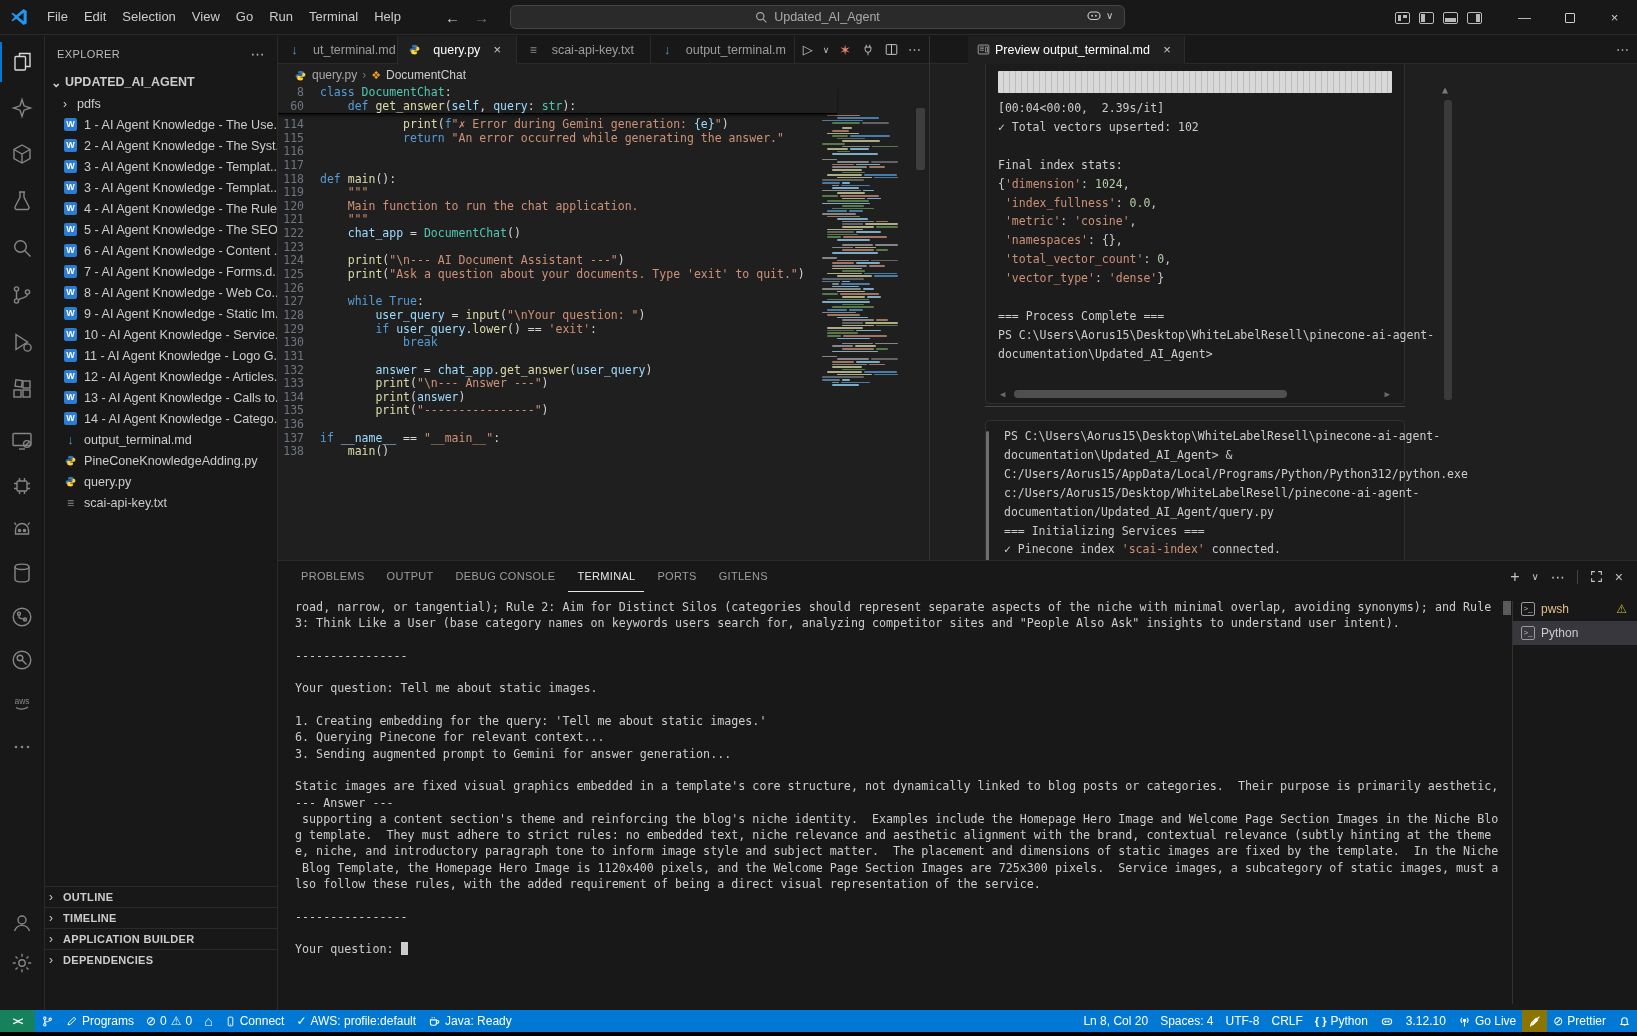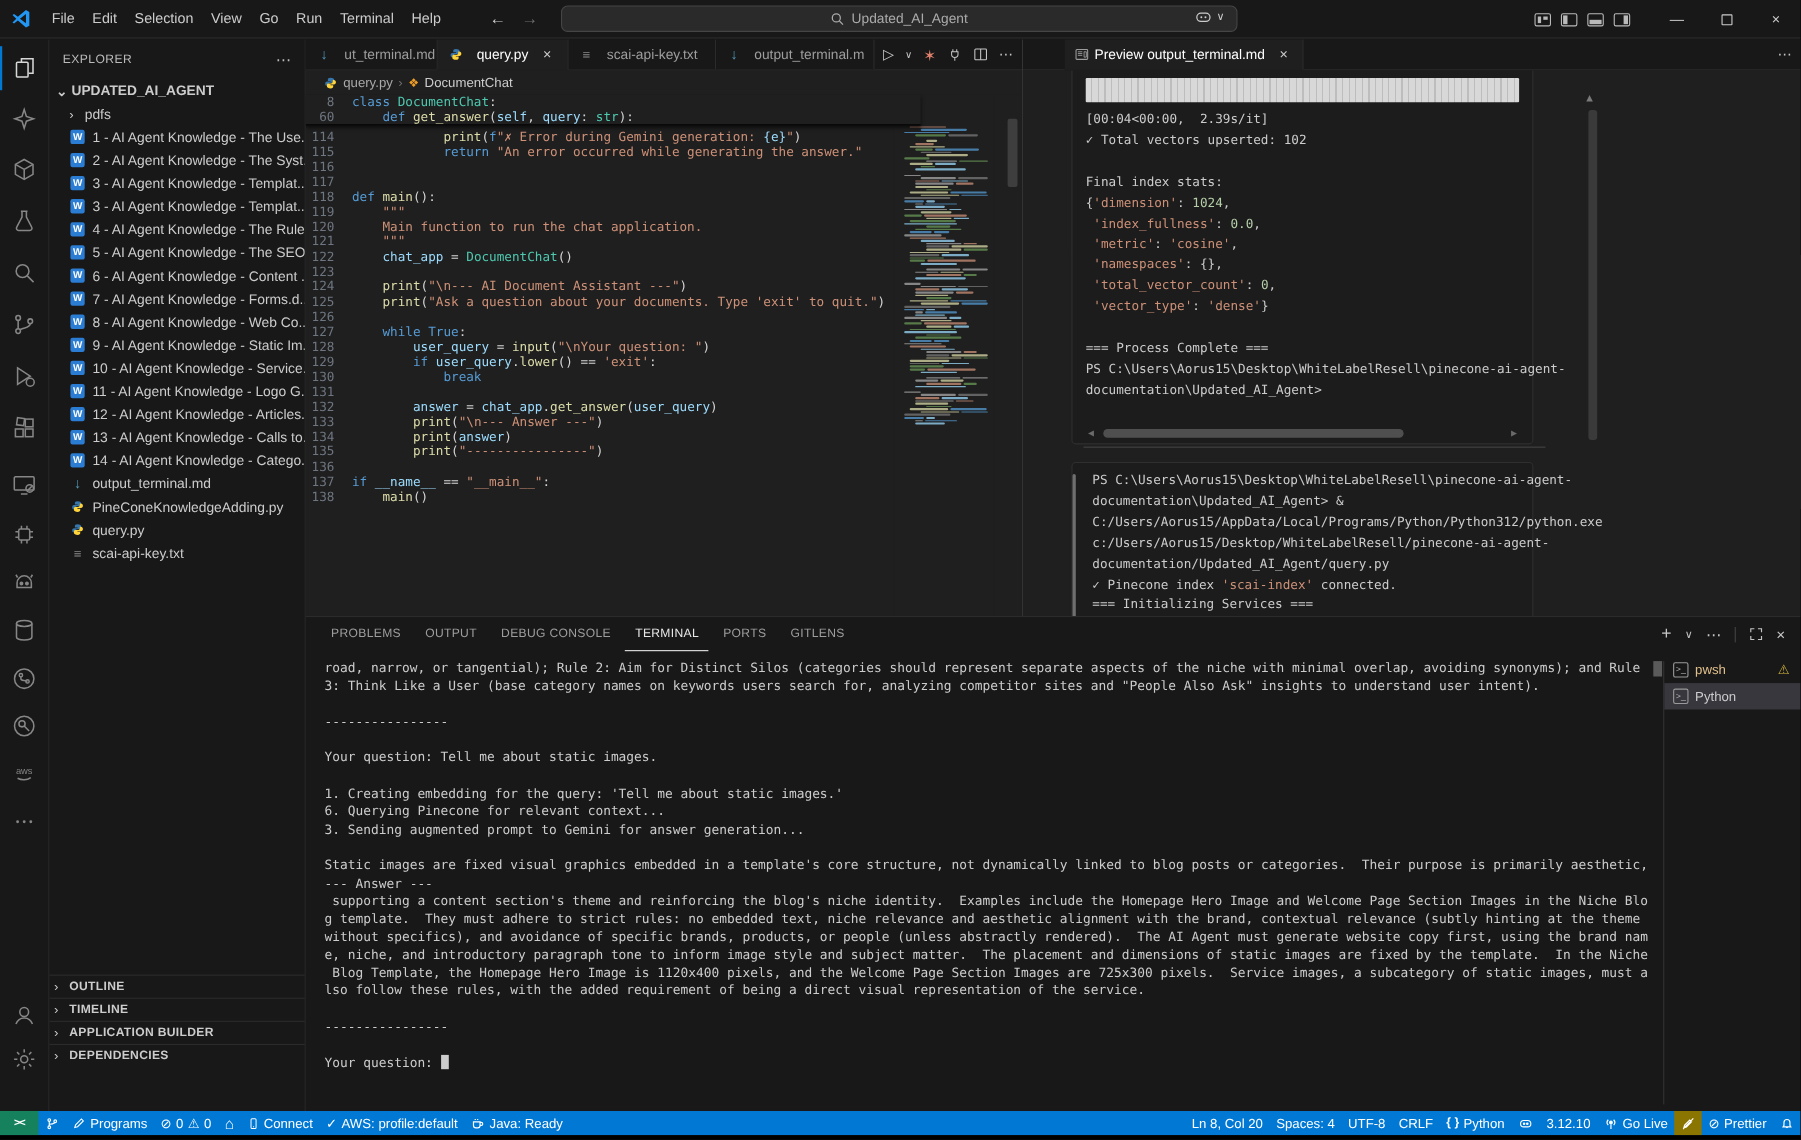--- a/index.html
+++ b/index.html
@@ -77,21 +77,21 @@
   .tk-k { color:#569cd6; } .tk-f { color:#dcdcaa; } .tk-s { color:#ce9178; }
   .tk-v { color:#9cdcfe; } .tk-c { color:#4ec9b0; } .tk-p { color:#d4d4d4; }
   #minimap { position:absolute; right:25px; top:0; width:92px; bottom:0; background:#1f1f1f; }
   #minimap-inner { position:absolute; left:10px; top:28px; right:6px; }
   .mm-row { height:2.6px; display:flex; gap:2px; }
   .mm-seg { height:1.6px; border-radius:1px; opacity:.75; }
   #editor-vscroll { position:absolute; right:4px; top:22px; width:9px; height:62px; background:rgba(121,121,121,.35); border-radius:2px;}
 
   
   #preview-body { position:absolute; left:0; top:28px; right:0; bottom:0; background:#1f1f1f; overflow:hidden; }
-  .pv-block { position:absolute; left:44px; width:420px; background:#1c1c1c; border:1px solid #2f2f2f; border-radius:4px; padding:6px 12px; }
+  .pv-block { position:absolute; left:55px; width:420px; background:#1c1c1c; border:1px solid #2f2f2f; border-radius:4px; padding:6px 12px; }
   .pv-line { font-size:11.5px; line-height:18.9px; white-space:pre; color:#cccccc; }
   .pv-q { color:#ce9178; } .pv-n { color:#b5cea8; }
   #pv-progress { height:22px; margin:4px 0 6px 0; border-radius:1px;
     background:repeating-linear-gradient(90deg,#d8d8d8 0 5px,#bdbdbd 5px 6px); }
   #pv-hr { position:absolute; left:55px; width:420px; top:342px; border-top:1px solid #444; }
   #pv-hscroll { position:absolute; left:14px; right:14px; bottom:4px; height:10px; }
   #pv-hscroll .thumb { position:absolute; left:4%; width:70%; top:1px; height:8px; background:#4f4f4f; border-radius:4px; }
   #pv-hscroll .arr { position:absolute; top:0; color:#6a6a6a; font-size:9px; line-height:10px; }
   #pv-vscroll { position:absolute; left:514px; top:36px; width:8px; height:300px; background:rgba(121,121,121,.3); border-radius:3px; }
   #pv-scroll-arrow { position:absolute; left:512px; top:20px; color:#7a7a7a; font-size:10px; }
@@ -961,22 +961,22 @@
         </div>
         <div id="pv-hr"></div>
         <div class="pv-block" id="pv-block2" style="top: 356px; padding-left: 18px; height: 168px;">
           <div class="pv-block2-bar"></div>
           <div id="pv-block2-lines">
               <div class="pv-line"><span class="">PS C:\Users\Aorus15\Desktop\WhiteLabelResell\pinecone-ai-agent-</span></div>
               <div class="pv-line"><span class="">documentation\Updated_AI_Agent&gt; &amp;</span></div>
               <div class="pv-line"><span class="">C:/Users/Aorus15/AppData/Local/Programs/Python/Python312/python.exe</span></div>
               <div class="pv-line"><span class="">c:/Users/Aorus15/Desktop/WhiteLabelResell/pinecone-ai-agent-</span></div>
               <div class="pv-line"><span class="">documentation/Updated_AI_Agent/query.py</span></div>
+              <div class="pv-line"><span class="">=== Initializing Services ===</span></div>
               <div class="pv-line"><span class="">✓ Pinecone index </span><span class="pv-q">'scai-index'</span><span class=""> connected.</span></div>
-              <div class="pv-line"><span class="">=== Initializing Services ===</span></div>
               <div class="pv-line"></div>
             </div>
         </div>
         <div id="pv-scroll-arrow">▲</div>
         <div id="pv-vscroll"></div>
       </div>
     </div>
   </div>
 
   <div id="panel">
@@ -1007,21 +1007,20 @@
         <div class="term-line">Your question: Tell me about static images.</div>
         <div class="term-line"> </div>
         <div class="term-line">1. Creating embedding for the query: 'Tell me about static images.'</div>
         <div class="term-line">6. Querying Pinecone for relevant context...</div>
         <div class="term-line">3. Sending augmented prompt to Gemini for answer generation...</div>
         <div class="term-line"> </div>
         <div class="term-line">Static images are fixed visual graphics embedded in a template's core structure, not dynamically linked to blog posts or categories.  Their purpose is primarily aesthetic,</div>
         <div class="term-line">--- Answer ---</div>
         <div class="term-line"> supporting a content section's theme and reinforcing the blog's niche identity.  Examples include the Homepage Hero Image and Welcome Page Section Images in the Niche Blo</div>
         <div class="term-line">g template.  They must adhere to strict rules: no embedded text, niche relevance and aesthetic alignment with the brand, contextual relevance (subtly hinting at the theme</div>
-        <div class="term-line">without specifics), and avoidance of specific brands, products, or people (unless abstractly rendered).  The AI Agent must generate website copy first, using the brand nam</div>
         <div class="term-line">e, niche, and introductory paragraph tone to inform image style and subject matter.  The placement and dimensions of static images are fixed by the template.  In the Niche</div>
         <div class="term-line"> Blog Template, the Homepage Hero Image is 1120x400 pixels, and the Welcome Page Section Images are 725x300 pixels.  Service images, a subcategory of static images, must a</div>
         <div class="term-line">lso follow these rules, with the added requirement of being a direct visual representation of the service.</div>
         <div class="term-line"> </div>
         <div class="term-line">----------------</div>
         <div class="term-line"> </div>
         <div class="term-line"><span>Your question: </span><span id="term-cursor"></span></div>
       </div>
     <div id="term-scroll-dot"></div>
     <div id="terminal-list-sep"></div>

